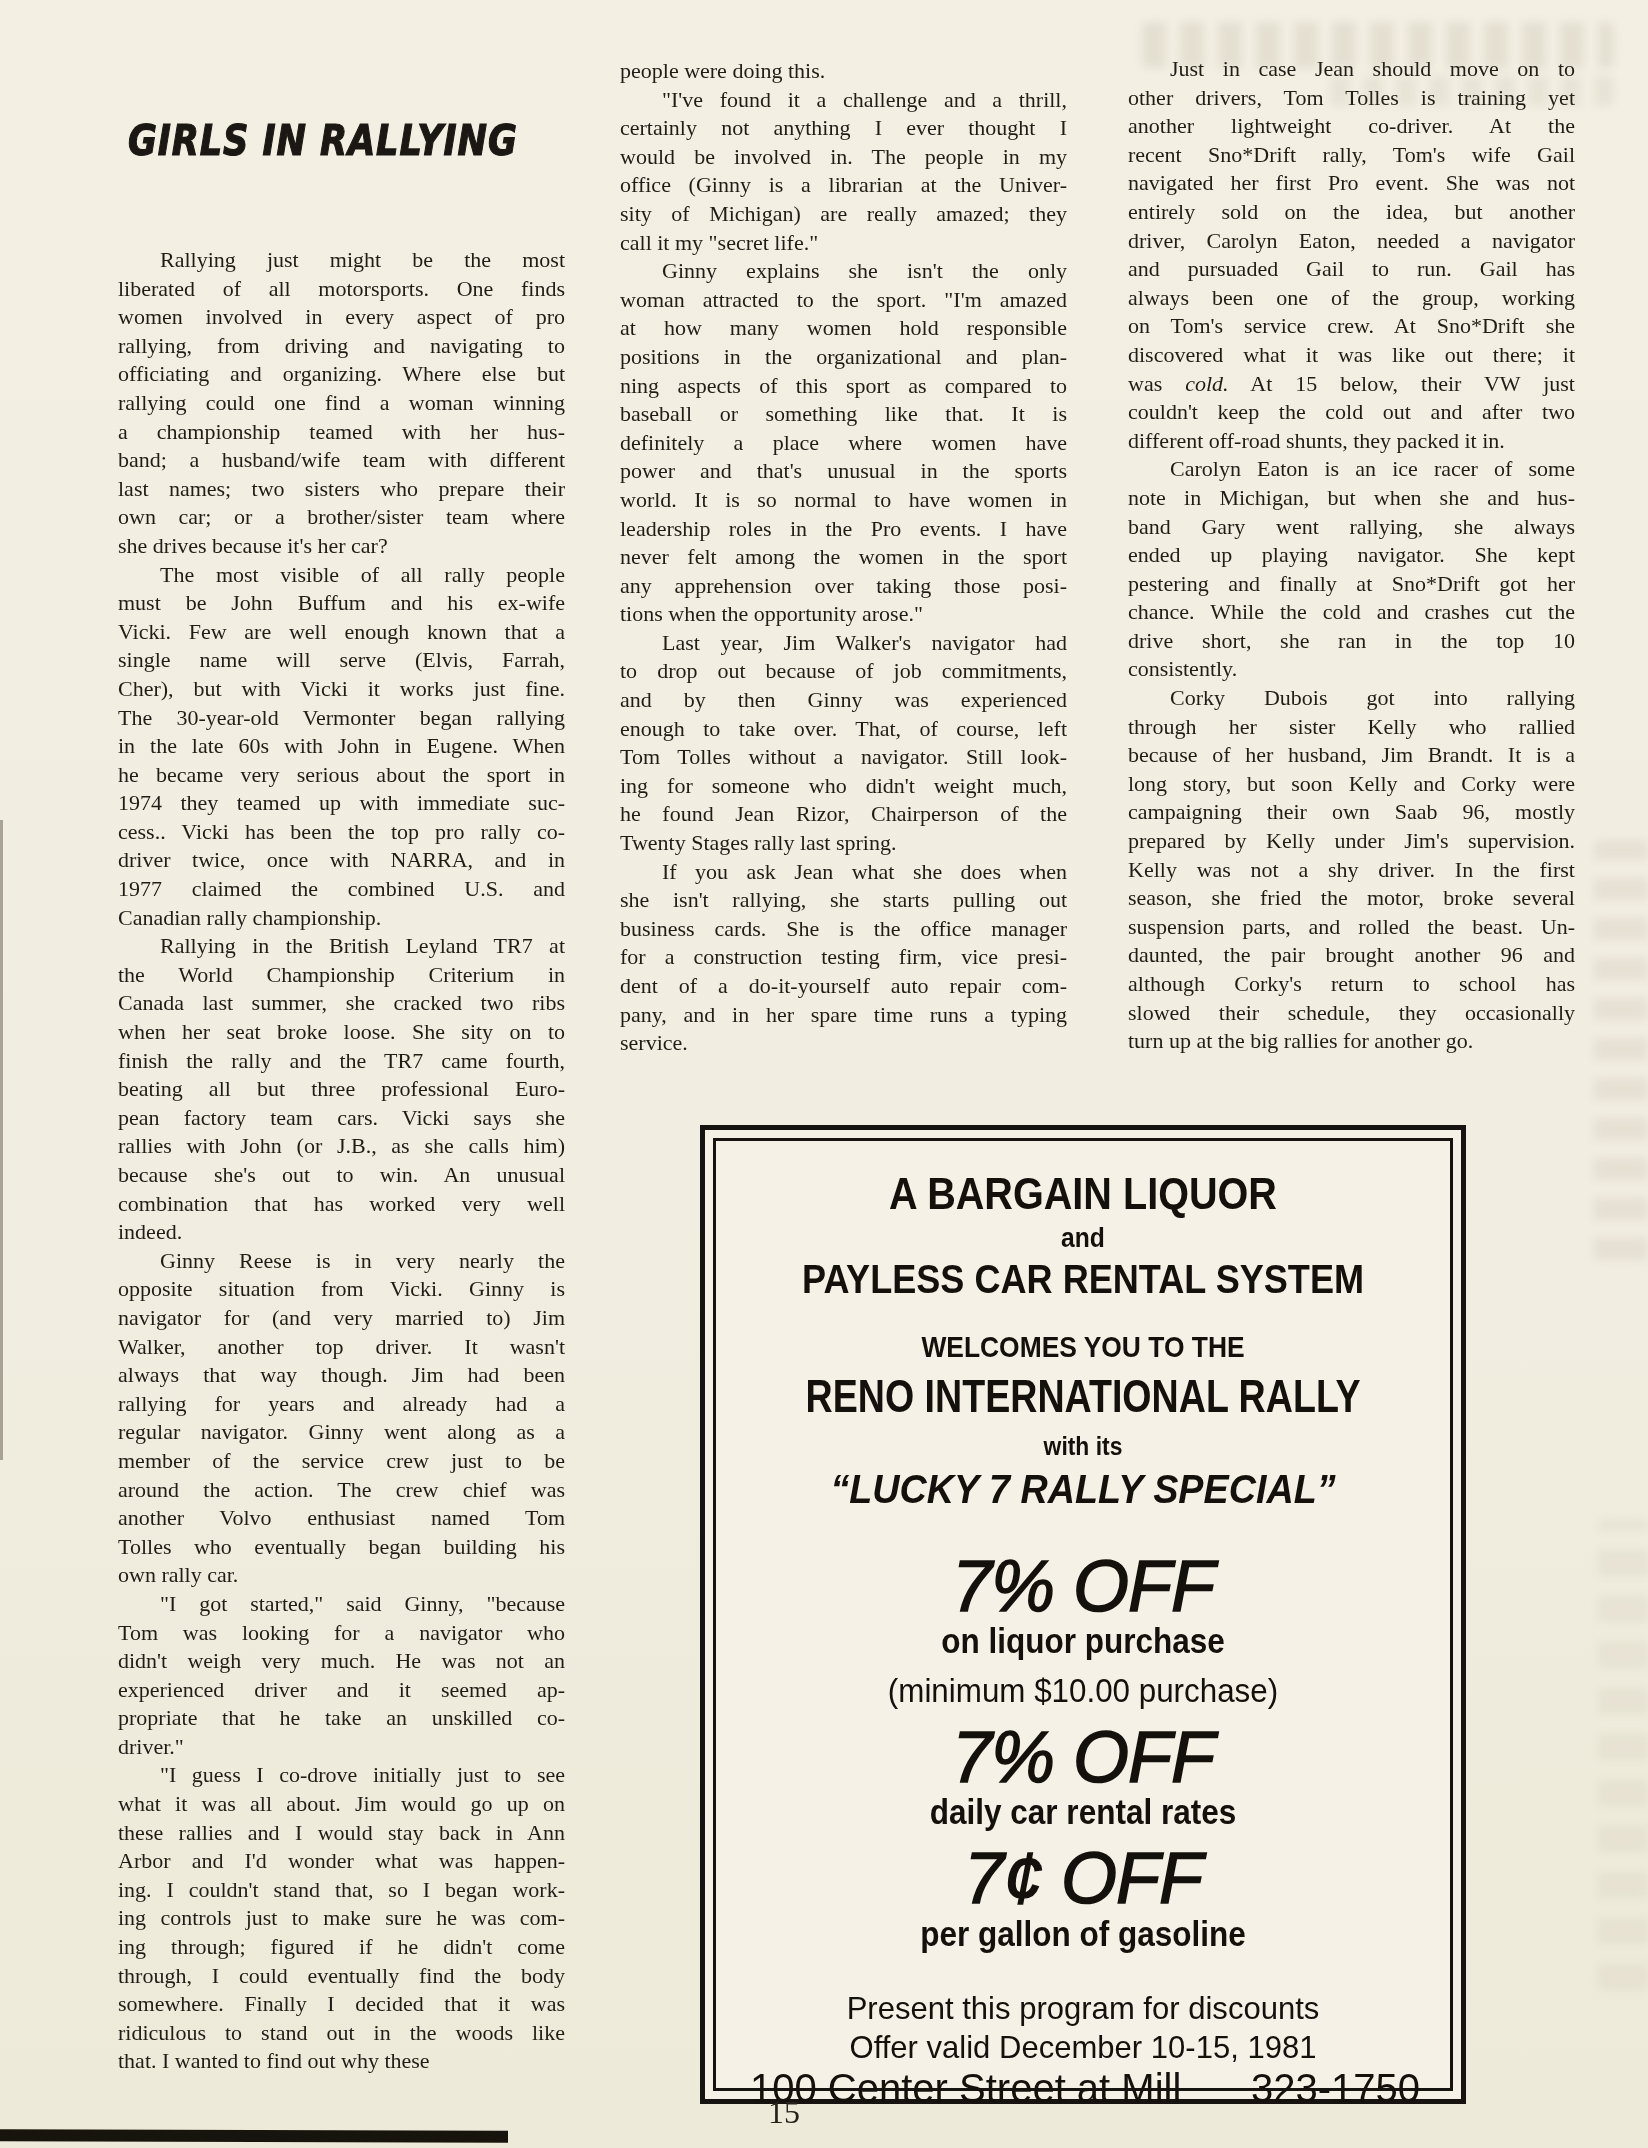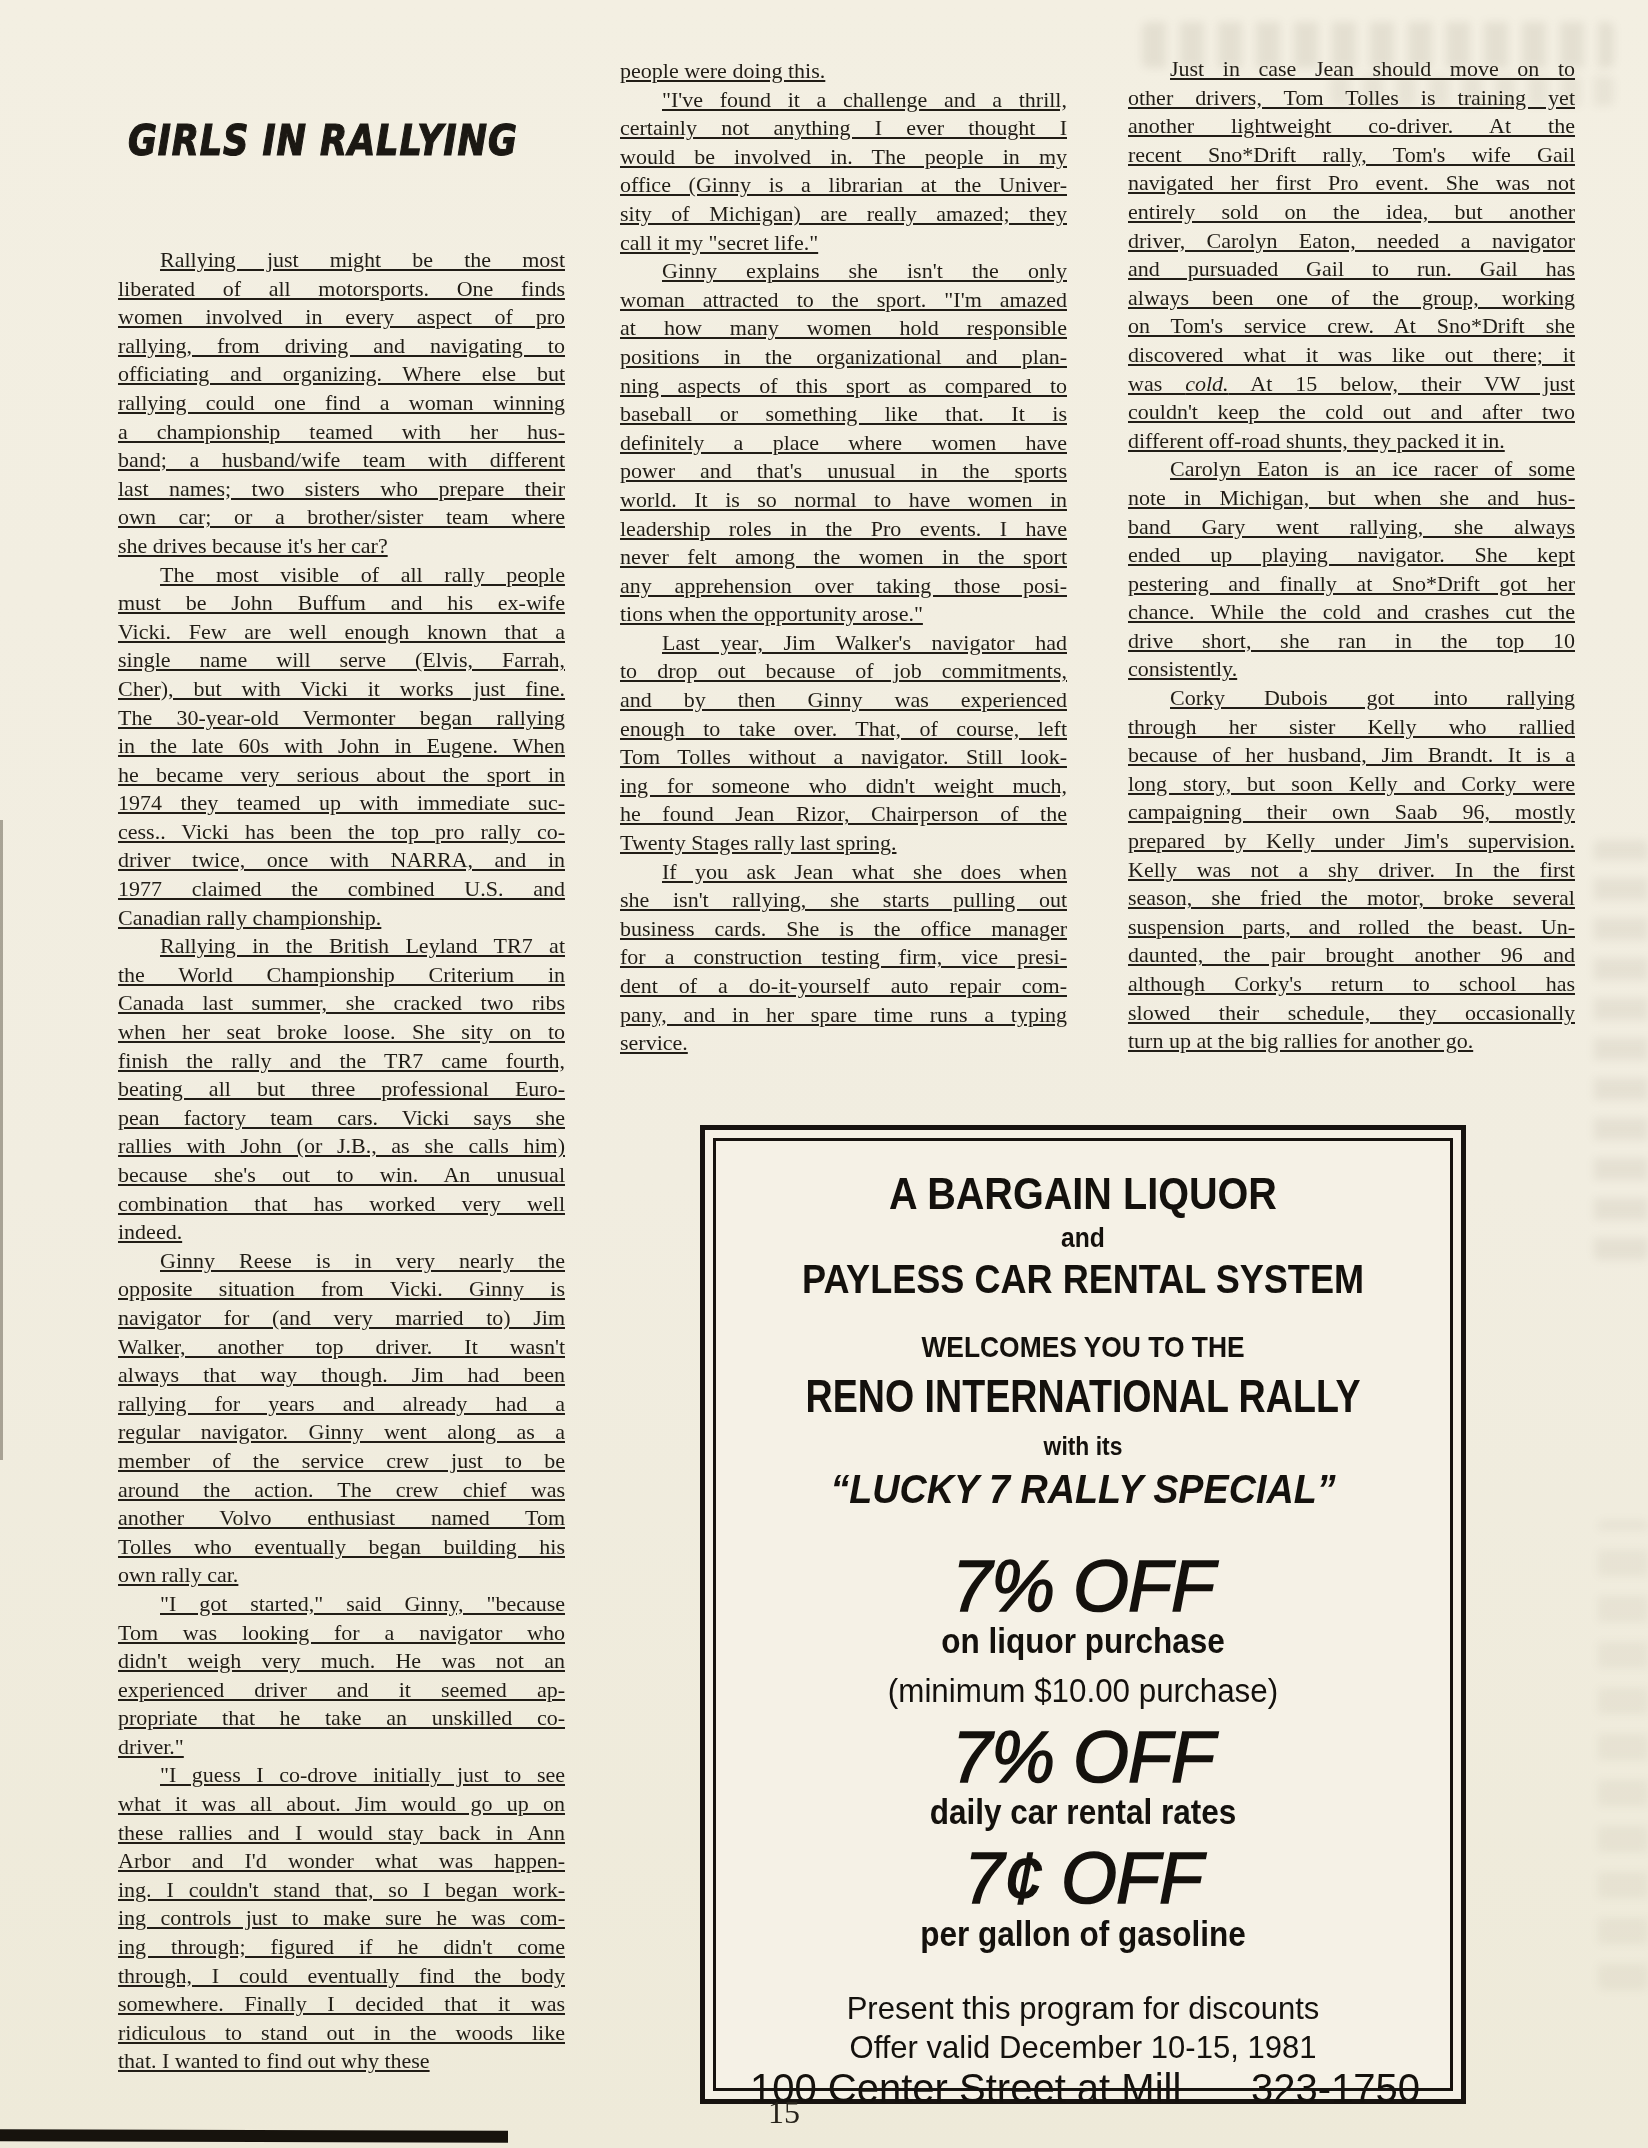--- a/index.html
+++ b/index.html
@@ -14,21 +14,21 @@
          font-size:42px;letter-spacing:1px;color:#1b1813;
          -webkit-text-stroke:1.2px #1b1813;
          transform:scaleX(.84);transform-origin:left center;white-space:nowrap;}
 
   
   .col{position:absolute;width:447px;font-size:22px;line-height:28.6px;
        color:#211d16;}
   .col1{left:118px;top:238px;margin-top:8px;}
   .col2{left:620px;top:57px;}
   .col3{left:1128px;top:55px;}
-  .para{margin:0;text-decoration:underline;}
+  .para{margin:0;}
   .bl{text-align:justify;text-align-last:justify;height:28.6px;white-space:nowrap;}
   .bl.end{text-align-last:left;}
   .bl.ind{text-indent:42px;}
 
   
   .ad{position:absolute;left:700px;top:1125px;width:766px;height:979px;
       border:5px solid #171310;background:#f5f1e6;box-sizing:border-box;}
   .ad-inner{position:absolute;inset:8px;border:3px solid #171310;
             display:flex;flex-direction:column;align-items:stretch;
             text-align:center;font-family:"Liberation Sans",sans-serif;color:#14110d;

